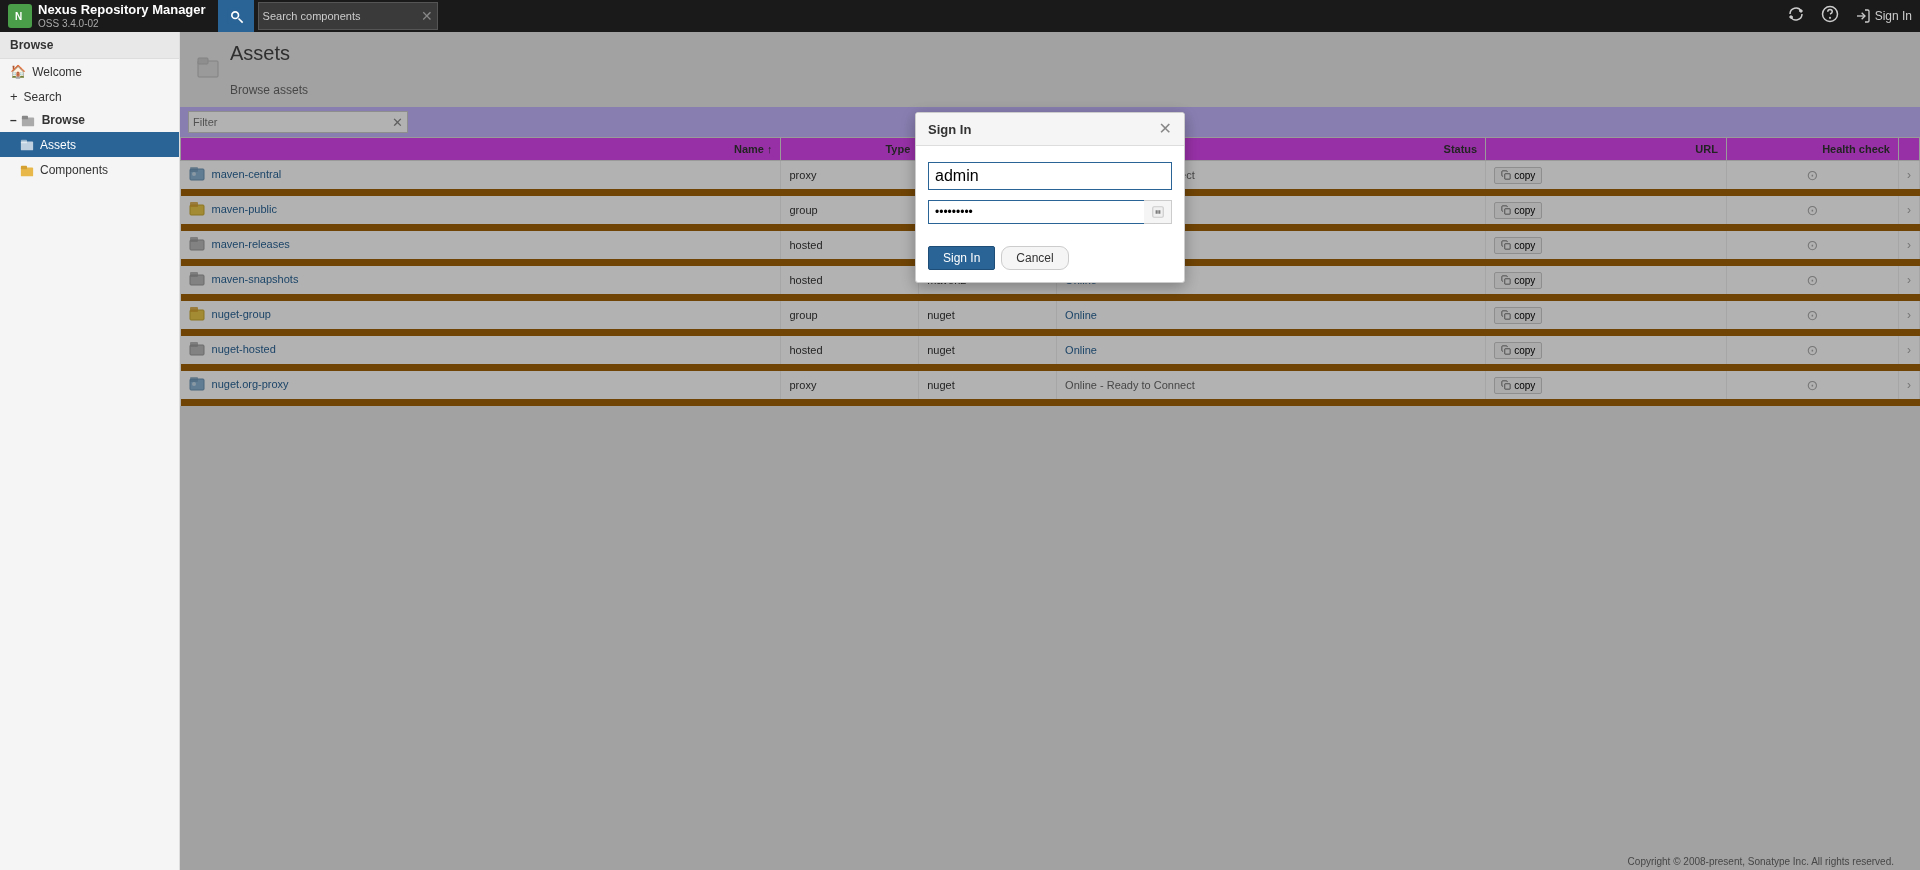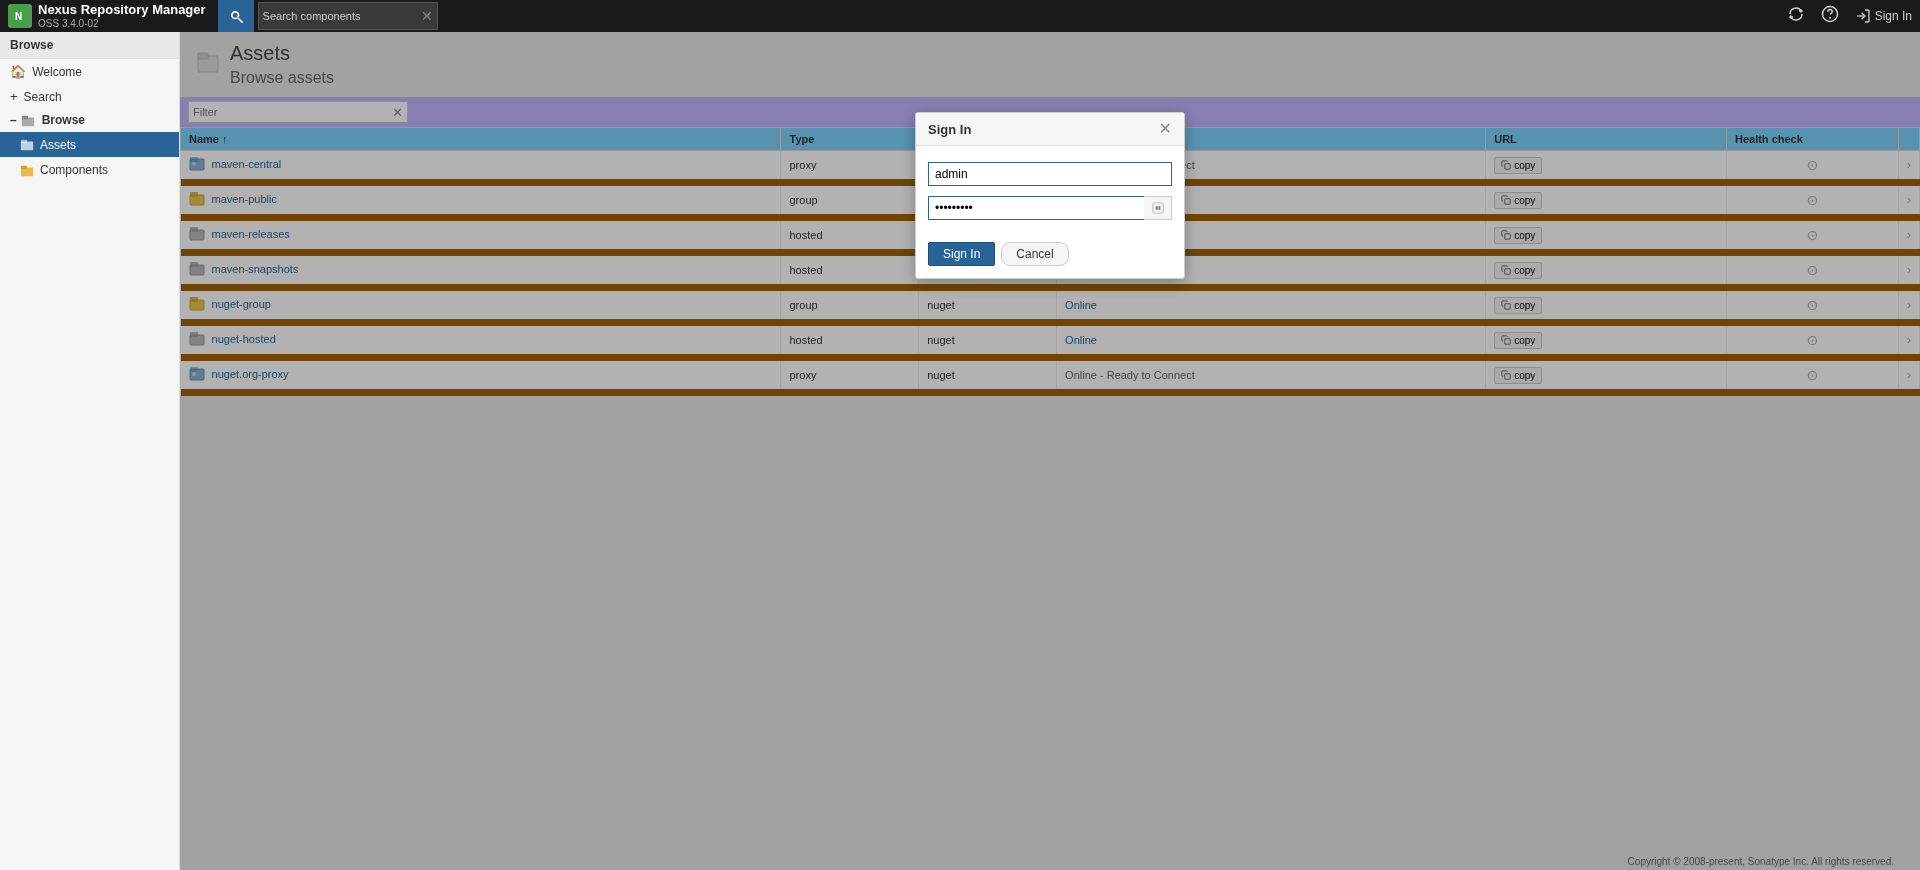--- a/index.html
+++ b/index.html
@@ -137,23 +137,23 @@
     #content-header-icon {
       color: #888;
       font-size: 20px;
     }
     #content-title {
       font-size: 20px;
       font-weight: normal;
       color: #444;
     }
     #content-subtitle {
-      font-size: 16px;
+      font-size: 12px;
       color: #666;
-      margin-top: 4px;
+      margin-top: 18px;
     }
 
     
     #filter-bar {
       display: flex;
       padding: 4px 8px;
       background: #c4b5fd;
     }
     #filter-input-box {
       display: flex;
@@ -169,24 +169,24 @@
     }
     #filter-clear { color: #888; font-size: 13px; }
 
     
     #assets-table {
       width: 100%;
       border-collapse: collapse;
       background: white;
     }
     #assets-table th {
-      background: #7dd3fc;
+      background: #d946ef;
       border: 1px solid #ddd;
       padding: 5px 8px;
-      text-align: left;
+      text-align: right;
       font-size: 11px;
       font-weight: bold;
       color: #333;
       position: sticky; top: 0;
     }
     #assets-table td {
       border-bottom: 7px solid #a16207;
       border-right: 1px solid #eee;
       padding: 5px 8px;
       font-size: 11px;
@@ -674,21 +674,21 @@
     </div>
 
     <div id="modal-overlay">
       <div id="signin-modal">
         <div id="signin-modal-header">
           <span id="signin-modal-title">Sign In</span>
           <span id="modal-close">✕</span>
         </div>
         <div id="signin-modal-body">
           <div class="form-field">
-            <input type="text" value="admin" style="width: 100%; border: 1px solid rgb(42, 100, 150); padding: 4px 6px; font-size: 12px; outline: none; box-sizing: border-box;">
+            <input type="text" value="admin" style="width: 100%; border: 1px solid rgb(42, 100, 150); padding: 4px 6px; font-size: 16px; outline: none; box-sizing: border-box;">
           </div>
           <div class="form-field">
             <div class="password-wrapper">
               <input type="password" value="password1" style="flex: 1 1 0%; border: 1px solid rgb(42, 100, 150); padding: 4px 28px 4px 6px; font-size: 12px; outline: none; width: 100%;">
               <span class="password-toggle">
                 <svg width="14" height="14" viewBox="0 0 24 24" fill="none" stroke="#666" stroke-width="2">
                   <rect x="3" y="3" width="18" height="18" rx="2" fill="#f0f0f0" stroke="#ccc"></rect>
                   <line x1="9" y1="9" x2="9" y2="15" stroke="#666"></line>
                   <line x1="12" y1="9" x2="12" y2="15" stroke="#666"></line>
                   <line x1="15" y1="9" x2="15" y2="15" stroke="#666"></line>

